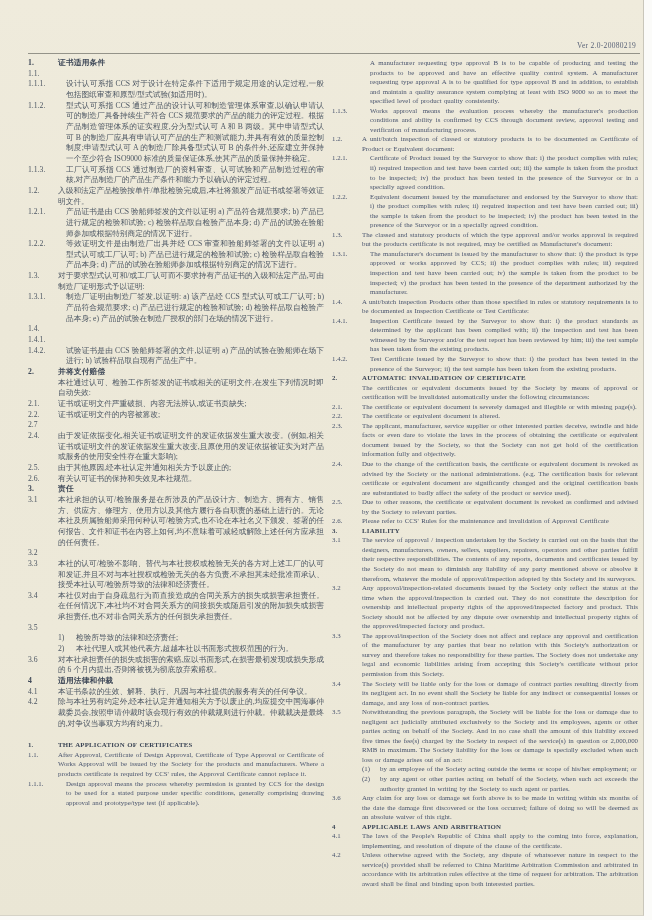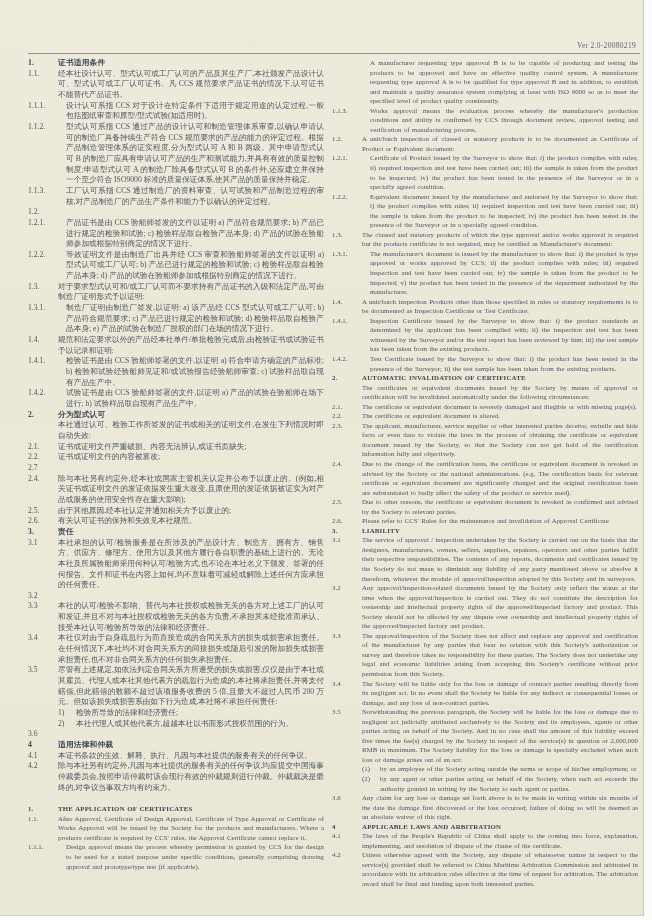--- a/index.html
+++ b/index.html
@@ -30,87 +30,85 @@
   <div id="paper"></div>
   <div id="version">Ver 2.0-20080219</div>
   <div id="toprule"></div>
   <div id="col-left" class="col">
       <div class="clause lvl1 zh bold">
         <span class="num">1.</span>
         <span class="txt">证书适用条件</span>
       </div>
       <div class="clause lvl2 zh">
         <span class="num">1.1.</span>
-        <span class="txt">经本社设计认可、型式认可或工厂认可的产品及其生产厂,本社颁发产品设计认可、型式认可或工厂认可证书。凡 CCS 规范要求产品证书的情况下,认可证书不能替代产品证书。</span>
       </div>
       <div class="clause lvl3 zh">
         <span class="num">1.1.1.</span>
         <span class="txt">设计认可系指 CCS 对于设计在特定条件下适用于规定用途的认定过程,一般包括图纸审查和原型/型式试验(如适用时)。</span>
       </div>
       <div class="clause lvl3 zh">
         <span class="num">1.1.2.</span>
         <span class="txt">型式认可系指 CCS 通过产品的设计认可和制造管理体系审查,以确认申请认可的制造厂具备持续生产符合 CCS 规范要求的产品的能力的评定过程。根据产品制造管理体系的证实程度,分为型式认可 A 和 B 两级。其中申请型式认可 B 的制造厂应具有申请认可产品的生产和测试能力,并具有有效的质量控制制度;申请型式认可 A 的制造厂除具备型式认可 B 的条件外,还应建立并保持一个至少符合 ISO9000 标准的质量保证体系,使其产品的质量保持并稳定。</span>
       </div>
       <div class="clause lvl3 zh">
         <span class="num">1.1.3.</span>
         <span class="txt">工厂认可系指 CCS 通过制造厂的资料审查、认可试验和产品制造过程的审核,对产品制造厂的产品生产条件和能力予以确认的评定过程。</span>
       </div>
       <div class="clause lvl2 zh">
         <span class="num">1.2.</span>
+        <span class="txt">入级和法定产品检验按单件/单批检验完成后,本社将颁发产品证书或签署等效证明文件。</span>
       </div>
       <div class="clause lvl3 zh">
         <span class="num">1.2.1.</span>
         <span class="txt">产品证书是由 CCS 验船师签发的文件以证明 a) 产品符合规范要求; b) 产品已进行规定的检验和试验; c) 检验样品取自检验产品本身; d) 产品的试验在验船师参加或根据特别商定的情况下进行。</span>
       </div>
       <div class="clause lvl3 zh">
         <span class="num">1.2.2.</span>
         <span class="txt">等效证明文件是由制造厂出具并经 CCS 审查和验船师签署的文件以证明 a) 型式认可或工厂认可; b) 产品已进行规定的检验和试验; c) 检验样品取自检验产品本身; d) 产品的试验在验船师参加或根据特别商定的情况下进行。</span>
       </div>
       <div class="clause lvl2 zh">
         <span class="num">1.3.</span>
         <span class="txt">对于要求型式认可和/或工厂认可而不要求持有产品证书的入级和法定产品,可由制造厂证明形式予以证明:</span>
       </div>
       <div class="clause lvl3 zh">
         <span class="num">1.3.1.</span>
         <span class="txt">制造厂证明由制造厂签发,以证明: a) 该产品经 CCS 型式认可或工厂认可; b) 产品符合规范要求; c) 产品已进行规定的检验和试验; d) 检验样品取自检验产品本身; e) 产品的试验在制造厂授权的部门在场的情况下进行。</span>
       </div>
       <div class="clause lvl2 zh">
         <span class="num">1.4.</span>
-        <span class="txt">规范和法定要求以外的产品经本社单件/单批检验完成后,由检验证书或试验证书予以记录和证明:</span>
       </div>
       <div class="clause lvl3 zh">
         <span class="num">1.4.1.</span>
-        <span class="txt">检验证书是由 CCS 验船师签署的文件,以证明 a) 符合申请方确定的产品标准; b) 检验和试验经验船师见证和/或试验报告经验船师审查; c) 试验样品取自现有产品生产中。</span>
       </div>
       <div class="clause lvl3 zh">
         <span class="num">1.4.2.</span>
         <span class="txt">试验证书是由 CCS 验船师签署的文件,以证明 a) 产品的试验在验船师在场下进行; b) 试验样品取自现有产品生产中。</span>
       </div>
       <div class="clause lvl1 zh bold">
         <span class="num">2.</span>
-        <span class="txt">分为型式认可</span>
+        <span class="txt">并将支付赔偿</span>
       </div>
       <div class="clause lvl2 zh">
         <span class="num"></span>
         <span class="txt">本社通过认可、检验工作所签发的证书或相关的证明文件,在发生下列情况时即自动失效:</span>
       </div>
       <div class="clause lvl2 zh">
         <span class="num">2.1.</span>
         <span class="txt">证书或证明文件严重破损、内容无法辨认,或证书页缺失;</span>
       </div>
       <div class="clause lvl2 zh">
         <span class="num">2.2.</span>
         <span class="txt">证书或证明文件的内容被篡改;</span>
       </div>
       <div class="clause lvl2 zh">
         <span class="num">2.7</span>
       </div>
       <div class="clause lvl2 zh">
         <span class="num">2.4.</span>
-        <span class="txt">除与本社另有约定外,经本社或国家主管机关认定并公布予以废止的。(例如,相关证书或证明文件的发证依据发生重大改变,且原使用的发证依据被证实为对产品或服务的使用安全性存在重大影响);</span>
+        <span class="txt">由于发证依据变化,相关证书或证明文件的发证依据发生重大改变。(例如,相关证书或证明文件的发证依据发生重大改变,且原使用的发证依据被证实为对产品或服务的使用安全性存在重大影响);</span>
       </div>
       <div class="clause lvl2 zh">
         <span class="num">2.5.</span>
         <span class="txt">由于其他原因,经本社认定并通知相关方予以废止的;</span>
       </div>
       <div class="clause lvl2 zh">
         <span class="num">2.6.</span>
         <span class="txt">有关认可证书的保持和失效见本社规范。</span>
       </div>
       <div class="clause lvl1 zh bold">
@@ -127,44 +125,44 @@
       <div class="clause lvl2 zh">
         <span class="num">3.3</span>
         <span class="txt">本社的认可/检验不影响、替代与本社授权或检验无关的各方对上述工厂的认可和发证,并且不对与本社授权或检验无关的各方负责,不承担其未经批准而承认、接受本社认可/检验所导致的法律和经济责任。</span>
       </div>
       <div class="clause lvl2 zh">
         <span class="num">3.4</span>
         <span class="txt">本社仅对由于自身疏忽行为而直接造成的合同关系方的损失或损害承担责任。在任何情况下,本社均不对合同关系方的间接损失或随后引发的附加损失或损害承担责任,也不对非合同关系方的任何损失承担责任。</span>
       </div>
       <div class="clause lvl2 zh">
         <span class="num">3.5</span>
-        <span class="txt">尽管有上述规定,如依法判定合同关系方所遭受的损失或损害,仅仅是由于本社或其雇员、代理人或本社其他代表方的疏忽行为造成的,本社将承担责任,并将支付赔偿,但此赔偿的数额不超过该项服务收费的 5 倍,且最大不超过人民币 200 万元。但如该损失或损害系由如下行为造成,本社将不承担任何责任:</span>
       </div>
       <div class="clause lvl4 zh">
         <span class="num">1)</span>
         <span class="txt">检验所导致的法律和经济责任;</span>
       </div>
       <div class="clause lvl4 zh">
         <span class="num">2)</span>
         <span class="txt">本社代理人或其他代表方,超越本社以书面形式授权范围的行为。</span>
       </div>
       <div class="clause lvl2 zh">
         <span class="num">3.6</span>
+        <span class="txt">对本社承担责任的损失或损害的索赔,应以书面形式,在损害最初发现或损失形成的 6 个月内提出,否则将被视为彻底放弃索赔权。</span>
       </div>
       <div class="clause lvl1 zh bold">
         <span class="num">4</span>
         <span class="txt">适用法律和仲裁</span>
       </div>
       <div class="clause lvl2 zh">
         <span class="num">4.1</span>
         <span class="txt">本证书条款的生效、解释、执行、凡因与本社提供的服务有关的任何争议。</span>
       </div>
       <div class="clause lvl2 zh">
         <span class="num">4.2</span>
-        <span class="txt">除与本社另有约定外,凡因与本社提供的服务有关的任何争议,均应提交中国海事仲裁委员会,按照申请仲裁时该会现行有效的仲裁规则进行仲裁。仲裁裁决是最终的,对争议当事双方均有约束力。</span>
+        <span class="txt">除与本社另有约定外,经本社认定并通知相关方予以废止的,均应提交中国海事仲裁委员会,按照申请仲裁时该会现行有效的仲裁规则进行仲裁。仲裁裁决是最终的,对争议当事双方均有约束力。</span>
       </div>
       <div class="clause lvl1 en bold gap">
         <span class="num">1.</span>
         <span class="txt">THE APPLICATION OF CERTIFICATES</span>
       </div>
       <div class="clause lvl2 en">
         <span class="num">1.1.</span>
         <span class="txt">After Approval, Certificate of Design Approval, Certificate of Type Approval or Certificate of Works Approval will be issued by the Society for the products and manufacturers. Where a products certificate is required by CCS' rules, the Approval Certificate cannot replace it.</span>
       </div>
       <div class="clause lvl3 en">

